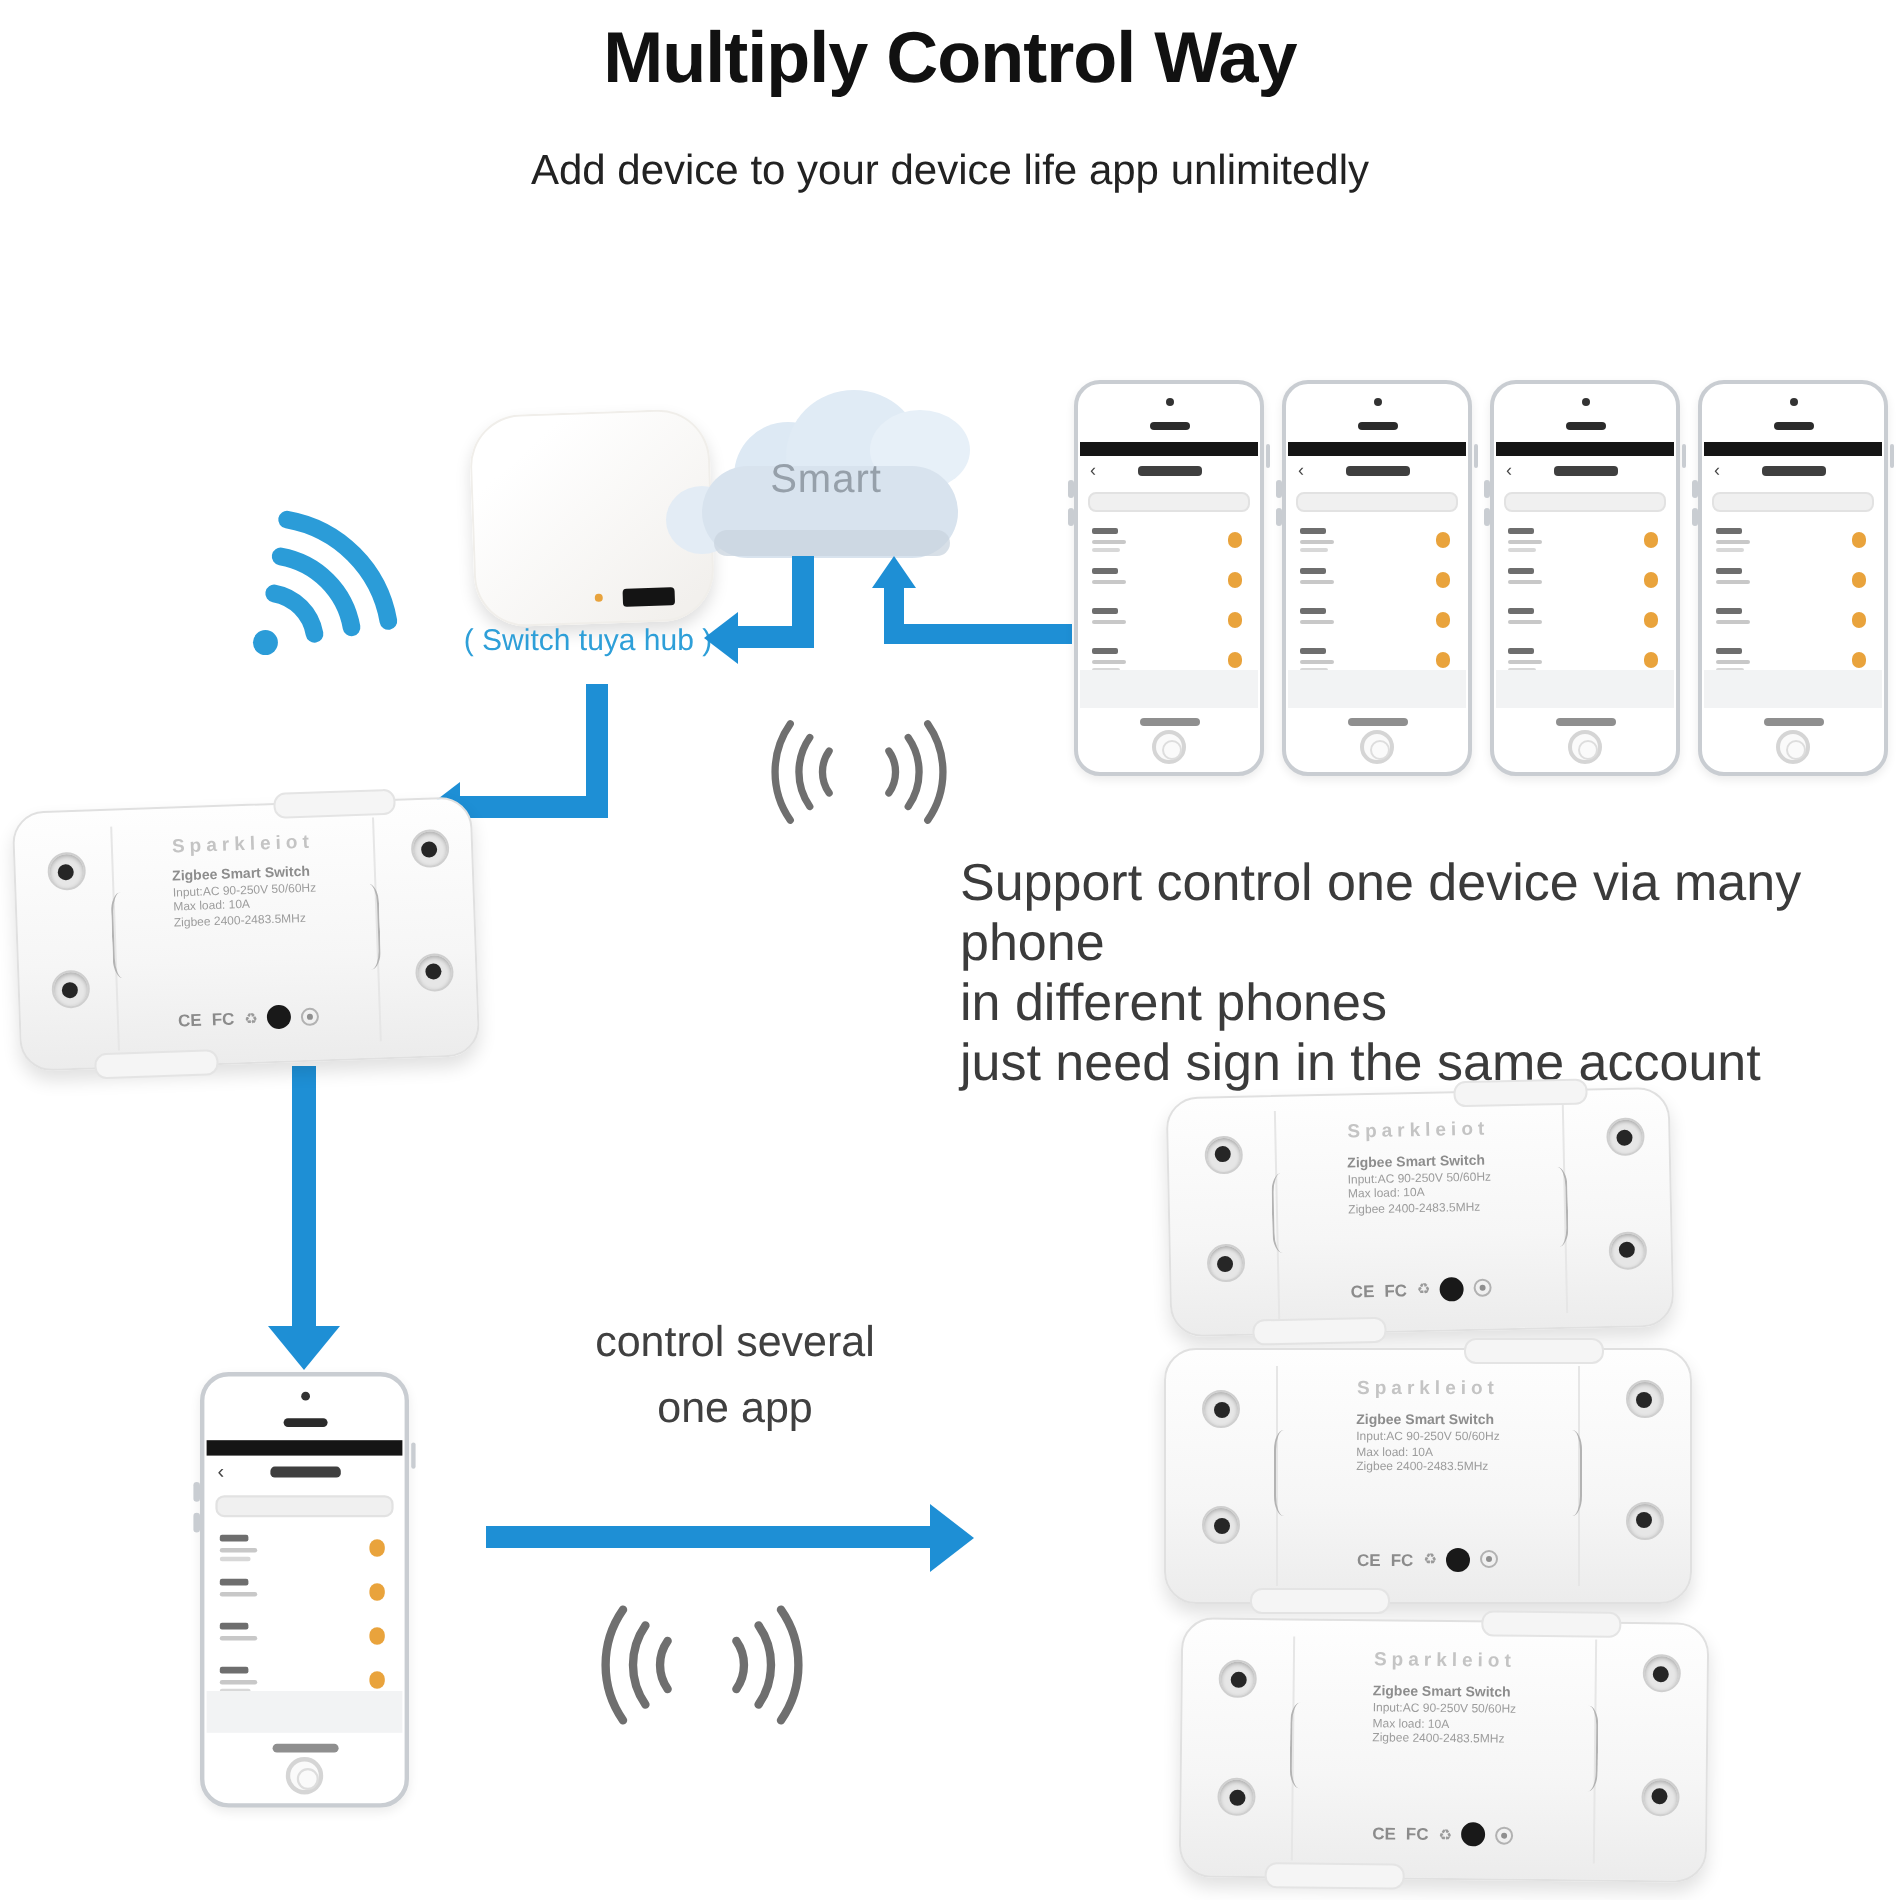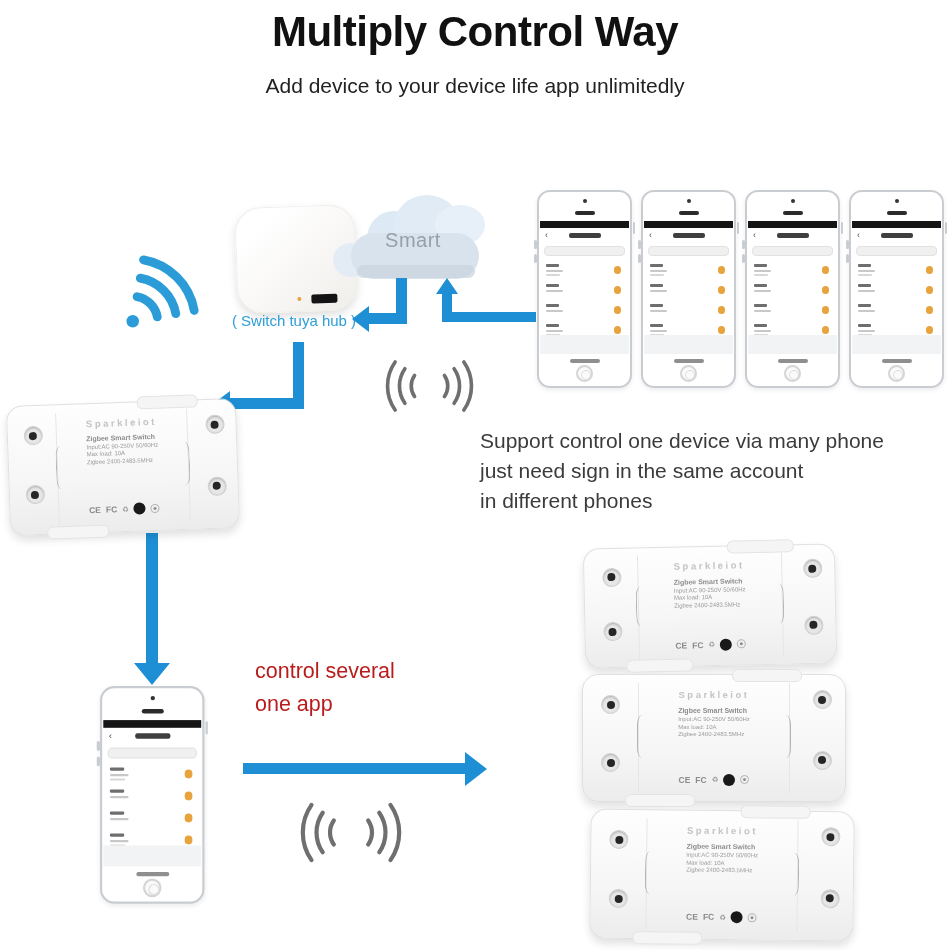--- a/index.html
+++ b/index.html
@@ -1,21 +1,21 @@
 <!DOCTYPE html>
 <html><head>
 <meta charset="utf-8">
 <style>
   html,body{margin:0;padding:0;background:#fff;}
   #canvas{position:relative;width:950px;height:950px;background:#fff;overflow:hidden;
           font-family:"Liberation Sans",sans-serif;}
   .abs{position:absolute;}
 
   
-  .title{left:0;top:8px;width:950px;text-align:center;font-size:42px;font-weight:700;
+  .title{left:0;top:8px;width:950px;text-align:center;font-size:36px;font-weight:700;
          color:#111;letter-spacing:-.5px;}
   .subtitle{left:0;top:74px;width:950px;text-align:center;font-size:21px;color:#222;}
 
   
   .wifi{left:110px;top:236px;width:112px;height:104px;}
 
   
   .hub{left:236px;top:206px;width:120px;height:106px;border-radius:26px;
        background:linear-gradient(140deg,#ffffff 20%,#f2f0ed 90%);
        box-shadow:0 4px 8px rgba(0,0,0,.13), inset 0 0 0 1px #f0eeea;transform:rotate(-2deg);}
@@ -37,22 +37,22 @@
 
   
   .seg{position:absolute;background:#1e8fd5;}
   .tri{position:absolute;width:0;height:0;}
   .tri-left{border-top:13px solid transparent;border-bottom:13px solid transparent;border-right:17px solid #1e8fd5;}
   .tri-up{border-left:11px solid transparent;border-right:11px solid transparent;border-bottom:16px solid #1e8fd5;}
   .tri-down{border-left:18px solid transparent;border-right:18px solid transparent;border-top:22px solid #1e8fd5;}
   .tri-right{border-top:17px solid transparent;border-bottom:17px solid transparent;border-left:22px solid #1e8fd5;}
 
   
-  .support-cap{left:480px;top:426px;width:470px;font-size:21px;line-height:30px;color:#3b3b3b;}
-  .app-cap{left:255px;top:655px;width:225px;text-align:left;font-size:21.5px;line-height:33px;color:#b91c1c;}
+  .support-cap{left:480px;top:426px;width:470px;font-size:26px;line-height:30px;color:#3b3b3b;}
+  .app-cap{left:255px;top:655px;width:225px;text-align:center;font-size:21.5px;line-height:33px;color:#404040;}
 
   
   .phone-host{width:95px;height:198px;}
   .ph-body{position:relative;width:95px;height:198px;background:#fff;border:2.5px solid #c9cdd2;
            border-radius:13px;box-sizing:border-box;box-shadow:0 2px 5px rgba(0,0,0,.08);}
   .ph-cam{position:absolute;left:50%;top:7px;width:4px;height:4px;margin-left:-2px;background:#333;border-radius:50%;}
   .ph-speaker{position:absolute;left:50%;top:19px;width:20px;height:4px;margin-left:-10px;background:#2b2b2b;border-radius:2px;}
   .ph-status{position:absolute;left:1px;right:1px;top:29px;height:7px;background:#151515;}
   .ph-back{position:absolute;left:6px;top:39px;font-size:9px;line-height:9px;color:#444;}
   .ph-titlebar{position:absolute;left:50%;top:41px;width:32px;height:4.5px;margin-left:-16px;background:#3f3f3f;border-radius:2px;}
@@ -352,22 +352,22 @@
           <div class="ph-home-inner"></div>
         </div>
     <div class="ph-nub nub1"></div>
     <div class="ph-nub nub2"></div>
     <div class="ph-nub nub3"></div>
   </div>
 </div>
 
   <div class="abs support-cap">
     <div>Support control one device via many phone</div>
+    <div>in different phones</div>
     <div>just need sign in the same account</div>
-    <div>in different phones</div>
   </div>
 
   <div class="abs switch-host" style="left:8px;top:402px;width:230px;height:130px;transform:rotate(-2deg);">
   <div class="sw-body">
     <div class="sw-tab sw-tab-t"></div>
     <div class="sw-tab sw-tab-b"></div>
     <div class="sw-seam seam-l"></div>
     <div class="sw-seam seam-r"></div>
     <div class="sw-screw scw-tl"></div>
     <div class="sw-screw scw-bl"></div>

